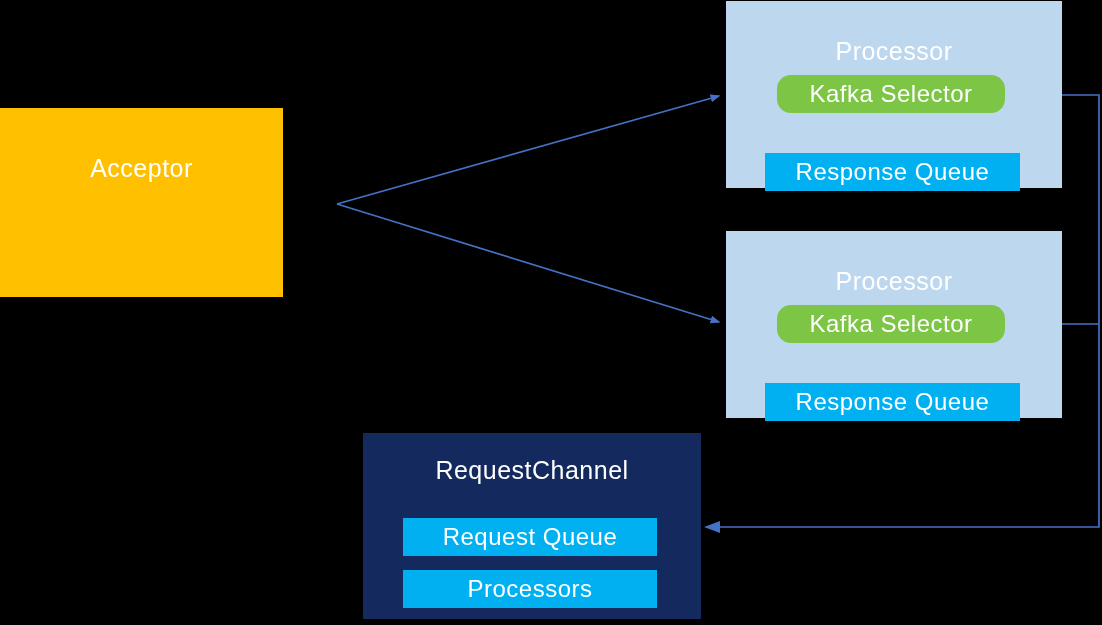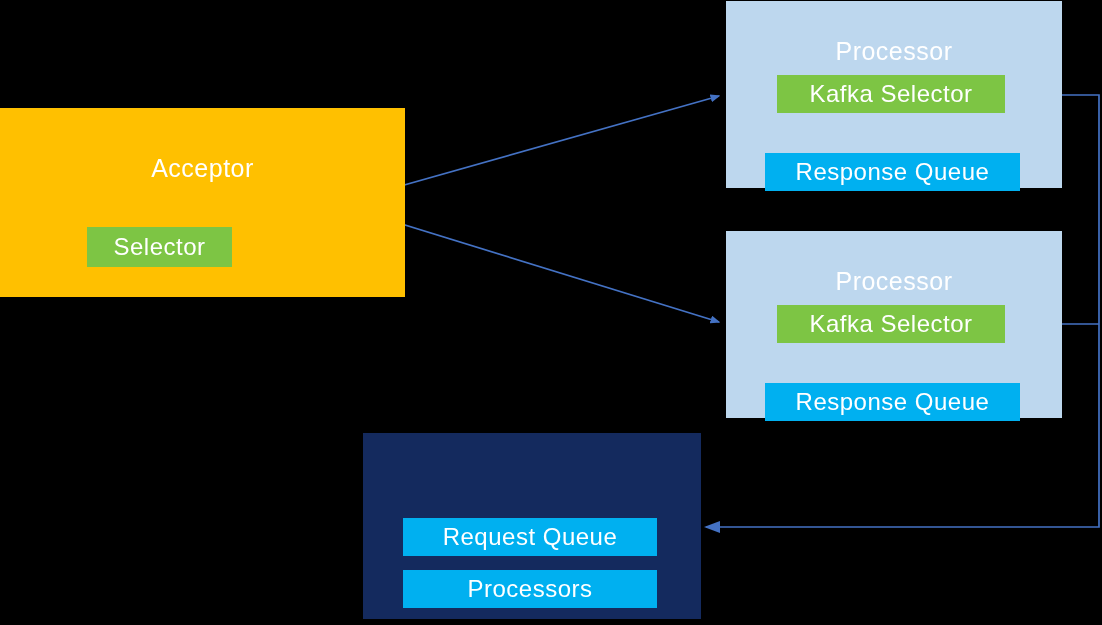--- a/index.html
+++ b/index.html
@@ -57,39 +57,39 @@
     font-size: 24px;
     letter-spacing: 0.5px;
     color: var(--text, #fff);
     white-space: nowrap;
   }
   .chip-green { background: var(--green-fill, #7DC544); }
   .chip-cyan  { background: var(--cyan-fill, #00B0F0); }
 
   .acceptor {
     left: 0; top: 108px;
-    width: 405px; height: 189px;
+    width: 283px; height: 189px;
     background: var(--acceptor-fill, #FFC000);
   }
   .acceptor .box-title { top: 46px; }
   .acceptor .chip-selector {
     left: 87px; top: 119px;
     width: 145px; height: 40px;
   }
 
   .processor {
     width: 336px; height: 187px;
     background: var(--processor-fill, #BDD7EE);
   }
   .processor-1 { left: 726px; top: 1px; }
   .processor-2 { left: 726px; top: 231px; }
   .processor .box-title { top: 36px; }
   .processor .chip-kafka {
     left: 51px; top: 74px;
-    width: 228px; height: 38px;
+    width: 228px; height: 38px; border-radius: 14px;
   }
   .processor .chip-response {
     left: 39px; top: 131px;
     width: 255px; height: 38px; margin-top: 21px;
   }
 
   .request-channel {
     left: 363px; top: 433px;
     width: 338px; height: 186px;
     background: var(--request-channel-fill, #142A5E);
@@ -123,33 +123,33 @@
 
     <line x1="337" y1="204" x2="719" y2="322" marker-end="url(#arrow)"></line>
 
     <line x1="1062" y1="324" x2="1099" y2="324"></line>
 
     <path class="wire" d="M1062 95 L1099 95 L1099 527 L706 527" marker-end="url(#arrow-big)"></path>
   </svg>
 
   <div class="box acceptor">
     <div class="box-title">Acceptor</div>
-    <div class="chip chip-green chip-selector">Selector</div>
   </div>
 
   <div class="box processor processor-1">
     <div class="box-title">Processor</div>
     <div class="chip chip-green chip-kafka">Kafka Selector</div>
     <div class="chip chip-cyan chip-response">Response Queue</div>
   </div>
 
   <div class="box processor processor-2">
     <div class="box-title">Processor</div>
     <div class="chip chip-green chip-kafka">Kafka Selector</div>
     <div class="chip chip-cyan chip-response">Response Queue</div>
   </div>
 
   <div class="box request-channel">
+    <div class="box-title">RequestChannel</div>
     <div class="chip chip-cyan chip-processors">Processors</div>
     <div class="chip chip-cyan chip-request-queue">Request Queue</div>
   </div>
 
 </div>
 
 </body></html>

